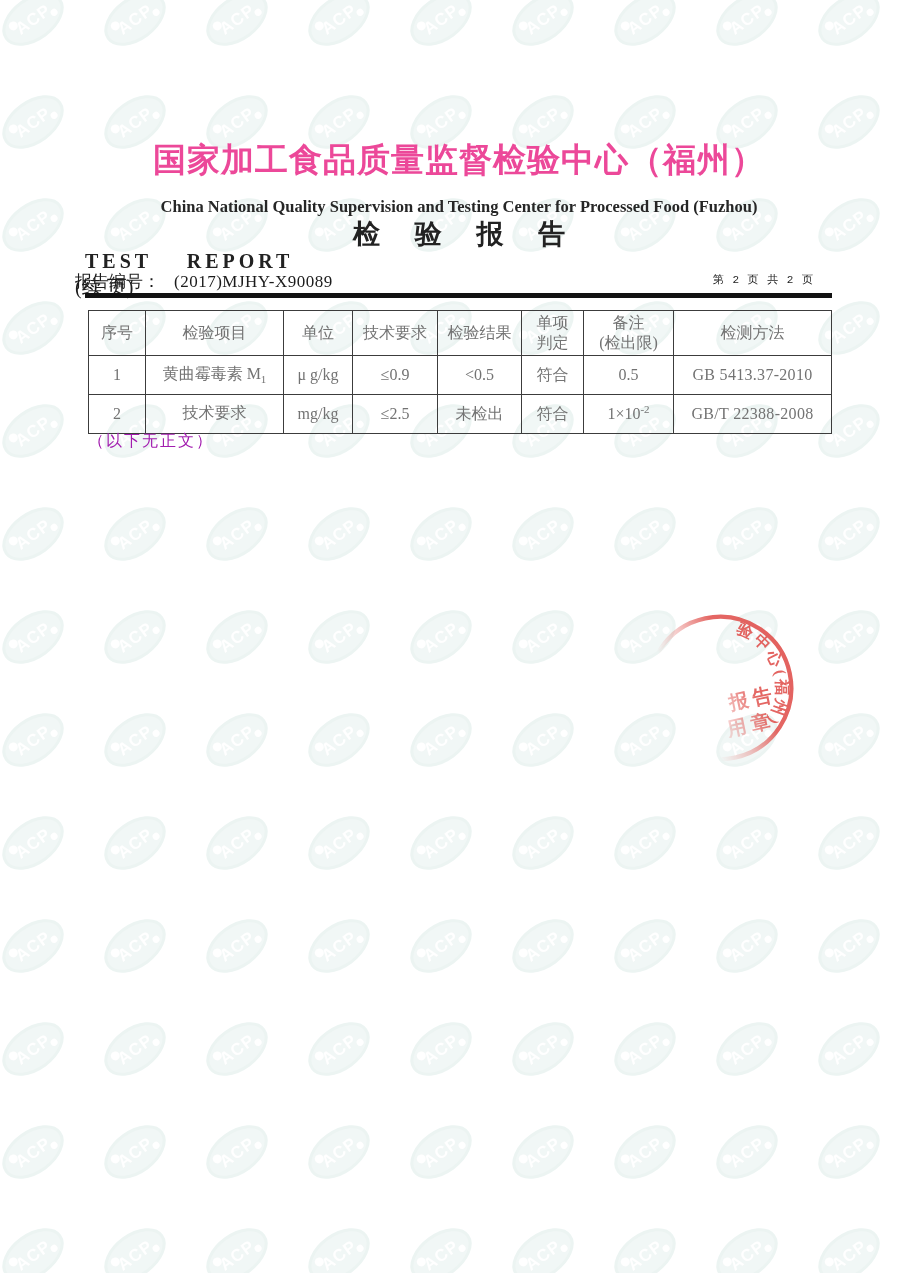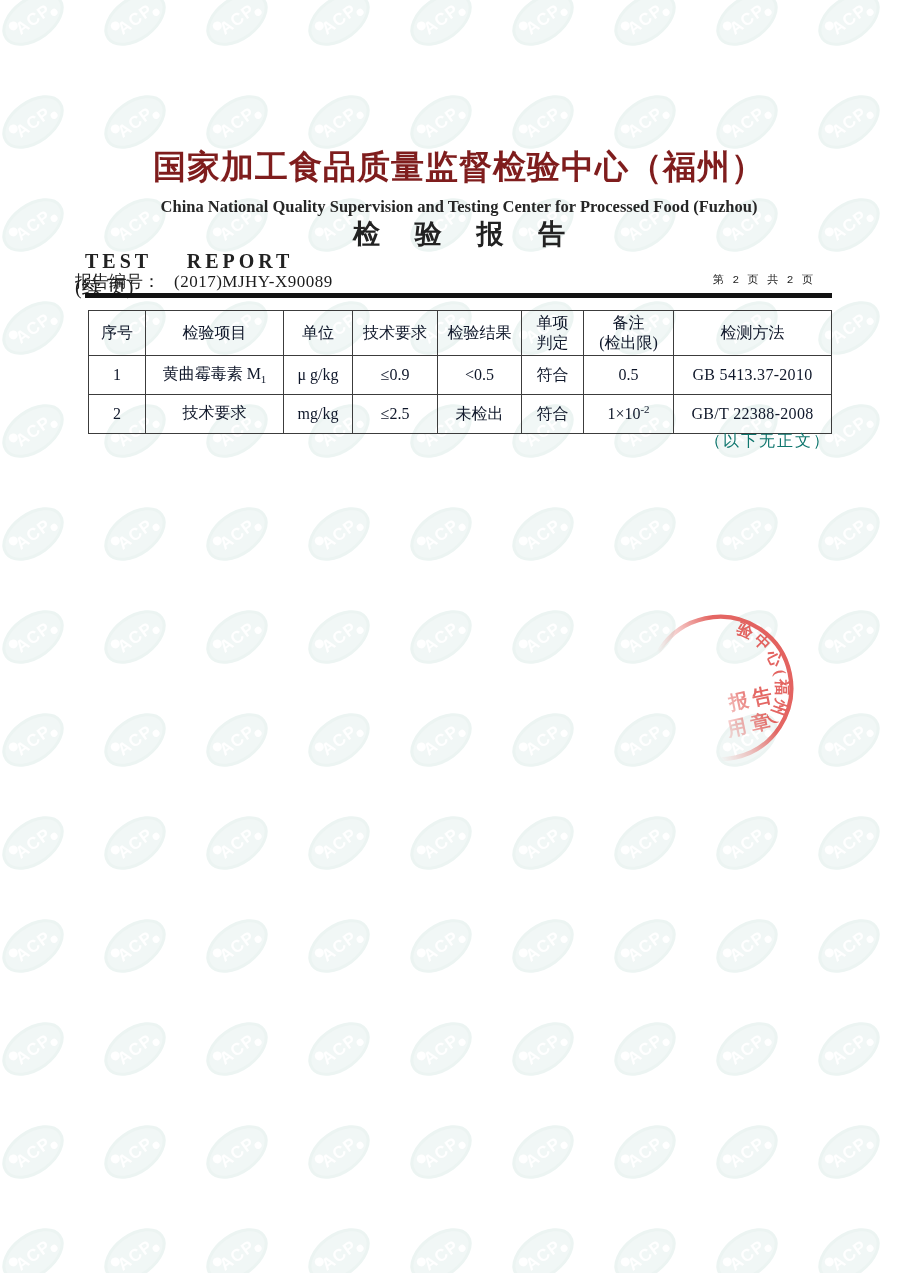--- a/index.html
+++ b/index.html
@@ -7,23 +7,23 @@
   body {
     width: 900px; height: 1273px; position: relative; overflow: hidden;
     font-family: "Liberation Serif", "DejaVu Serif", serif;
     color: #1c1c1c;
   }
   .page { position: absolute; inset: 0; }
   .wm-layer { position: absolute; inset: 0; z-index: 0; pointer-events: none; }
   .content { position: absolute; inset: 0; z-index: 2; }
 
   .org-cn {
-    position: absolute; top: 145px; left: 85px; width: 748px;
+    position: absolute; top: 138px; left: 85px; width: 748px;
     text-align: center; font-size: 33px; font-weight: bold; letter-spacing: 1px;
-    color: #7f1d1d;
+    color: #ec4899;
   }
   .org-en {
     position: absolute; top: 197px; left: 85px; width: 748px;
     text-align: center; font-size: 16.5px; font-weight: bold; color: #262626;
   }
   .title-cn {
     position: absolute; top: 216px; left: 85px; width: 748px;
     text-align: center; font-size: 27px; font-weight: bold; letter-spacing: 14px;
     text-indent: 14px; color: #222;
   }
@@ -36,37 +36,37 @@
   .report-no { position: absolute; left: 75px; top: 2px; }
   .report-no .val { margin-left: 14px; letter-spacing: 0.5px; text-align: right; }
   .continuation { position: absolute; left: 75px; width: 748px; text-align: left; top: 6px; font-size: 20px; }
   .page-indicator { position: absolute; right: 86px; top: 4px; font-size: 11px; letter-spacing: 1px; font-family: Liberation Mono, monospace; }
 
   .rule { position: absolute; top: 293px; left: 85px; width: 747px; height: 4.5px; background: #121212; }
 
   table.report {
     position: absolute; top: 310px; left: 88px; width: 743px;
     border-collapse: collapse; table-layout: fixed;
-    font-size: 16px; color: #0f172a;
+    font-size: 16px; color: #737373;
   }
   table.report th, table.report td {
     border: 1.6px solid #3c3c3c; text-align: center; vertical-align: middle;
     padding: 2px 3px; font-weight: normal; line-height: 1.25;
   }
   table.report th { white-space: pre-line; font-size: 16px; }
   table.report tr.hdr { height: 42px; }
   table.report tr.row { height: 39px; }
   td.item-cell { text-align: left; padding-left: 12px; }
   td.method-cell { text-align: left; padding-left: 9px; letter-spacing: 0.3px; }
   sub.m-sub { font-size: 11px; }
   sup.n-sup { font-size: 11px; }
 
   .end-note {
     position: absolute; top: 431px; left: 88px; width: 743px;
-    text-align: right; font-size: 16px; letter-spacing: 2px; color: #0f766e;
+    text-align: left; font-size: 16px; letter-spacing: 2px; color: #a21caf;
   }
 
   .stamp {
     position: absolute; left: 608px; top: 576px; width: 224px; height: 224px;
     transform: rotate(-12deg); z-index: 1; opacity: 0.92;
   }
 </style>
 </head>
 <body>
 

